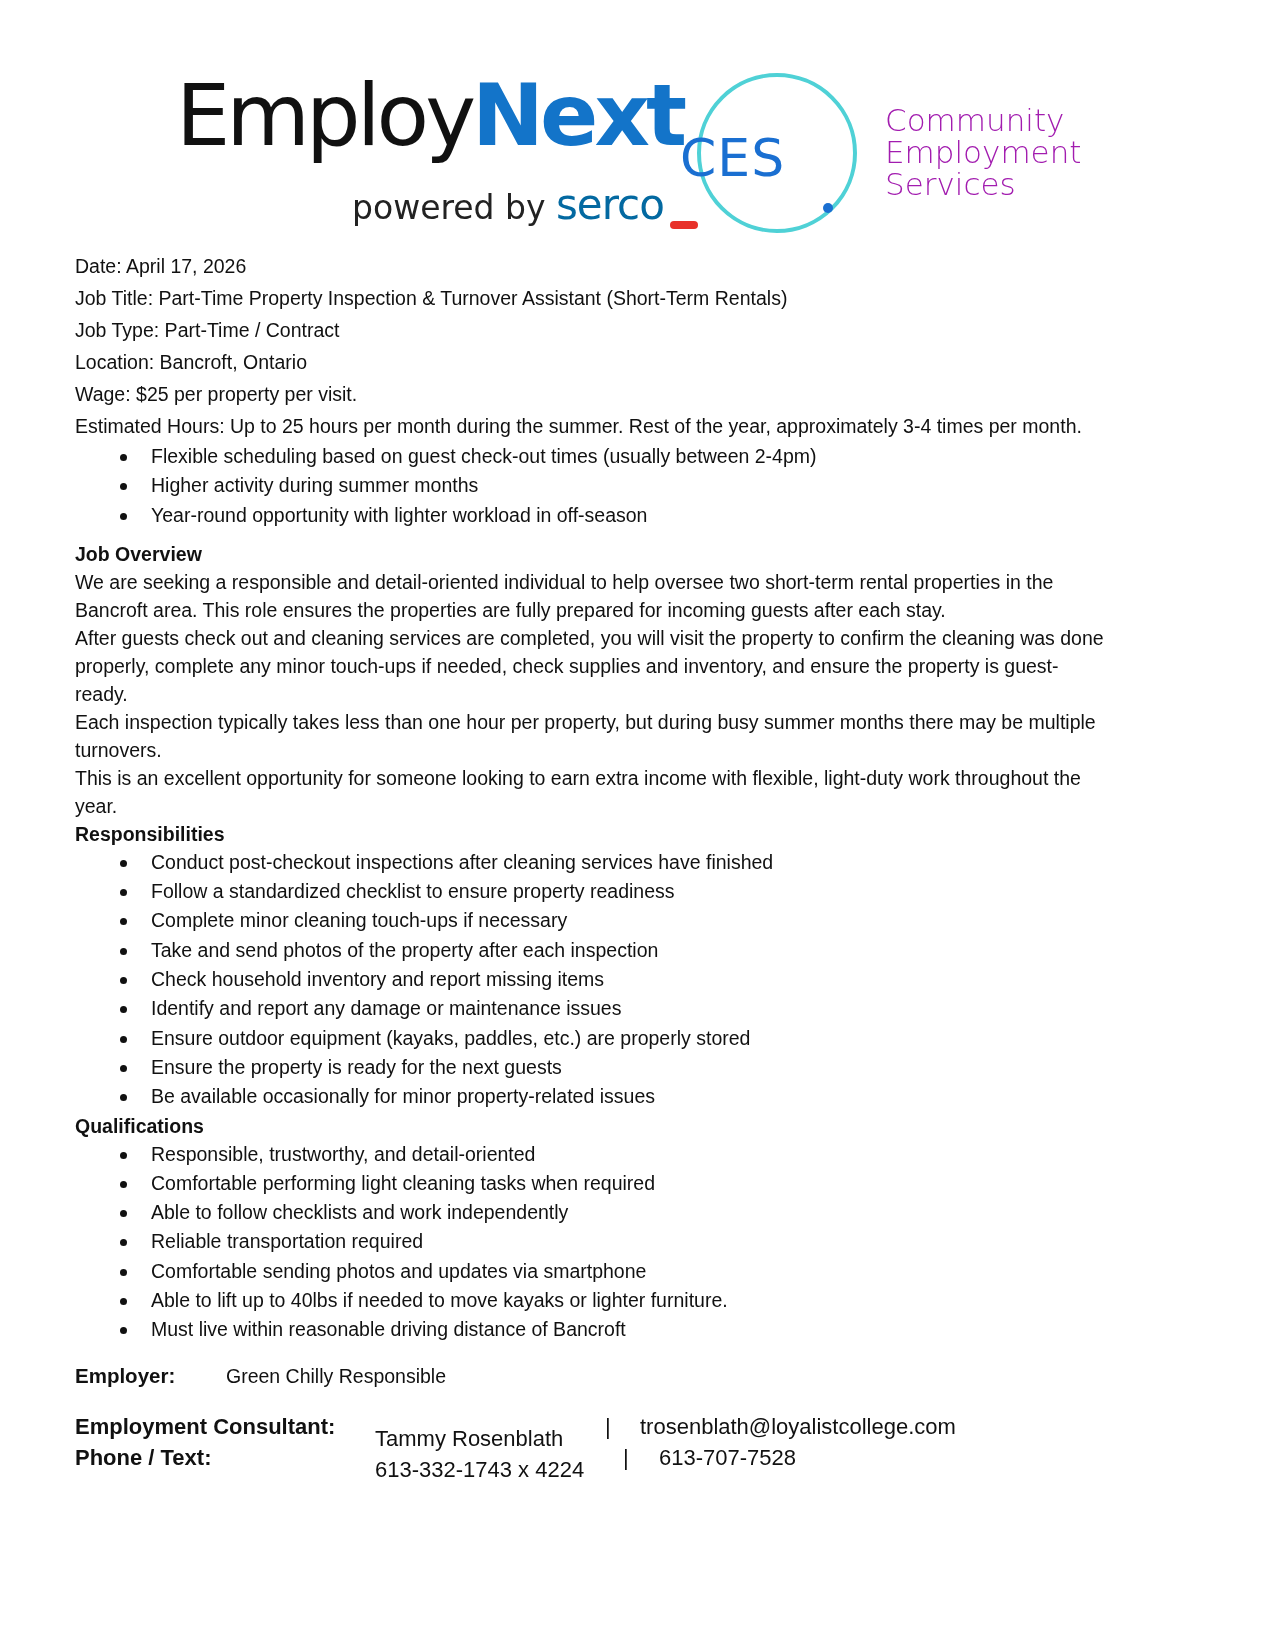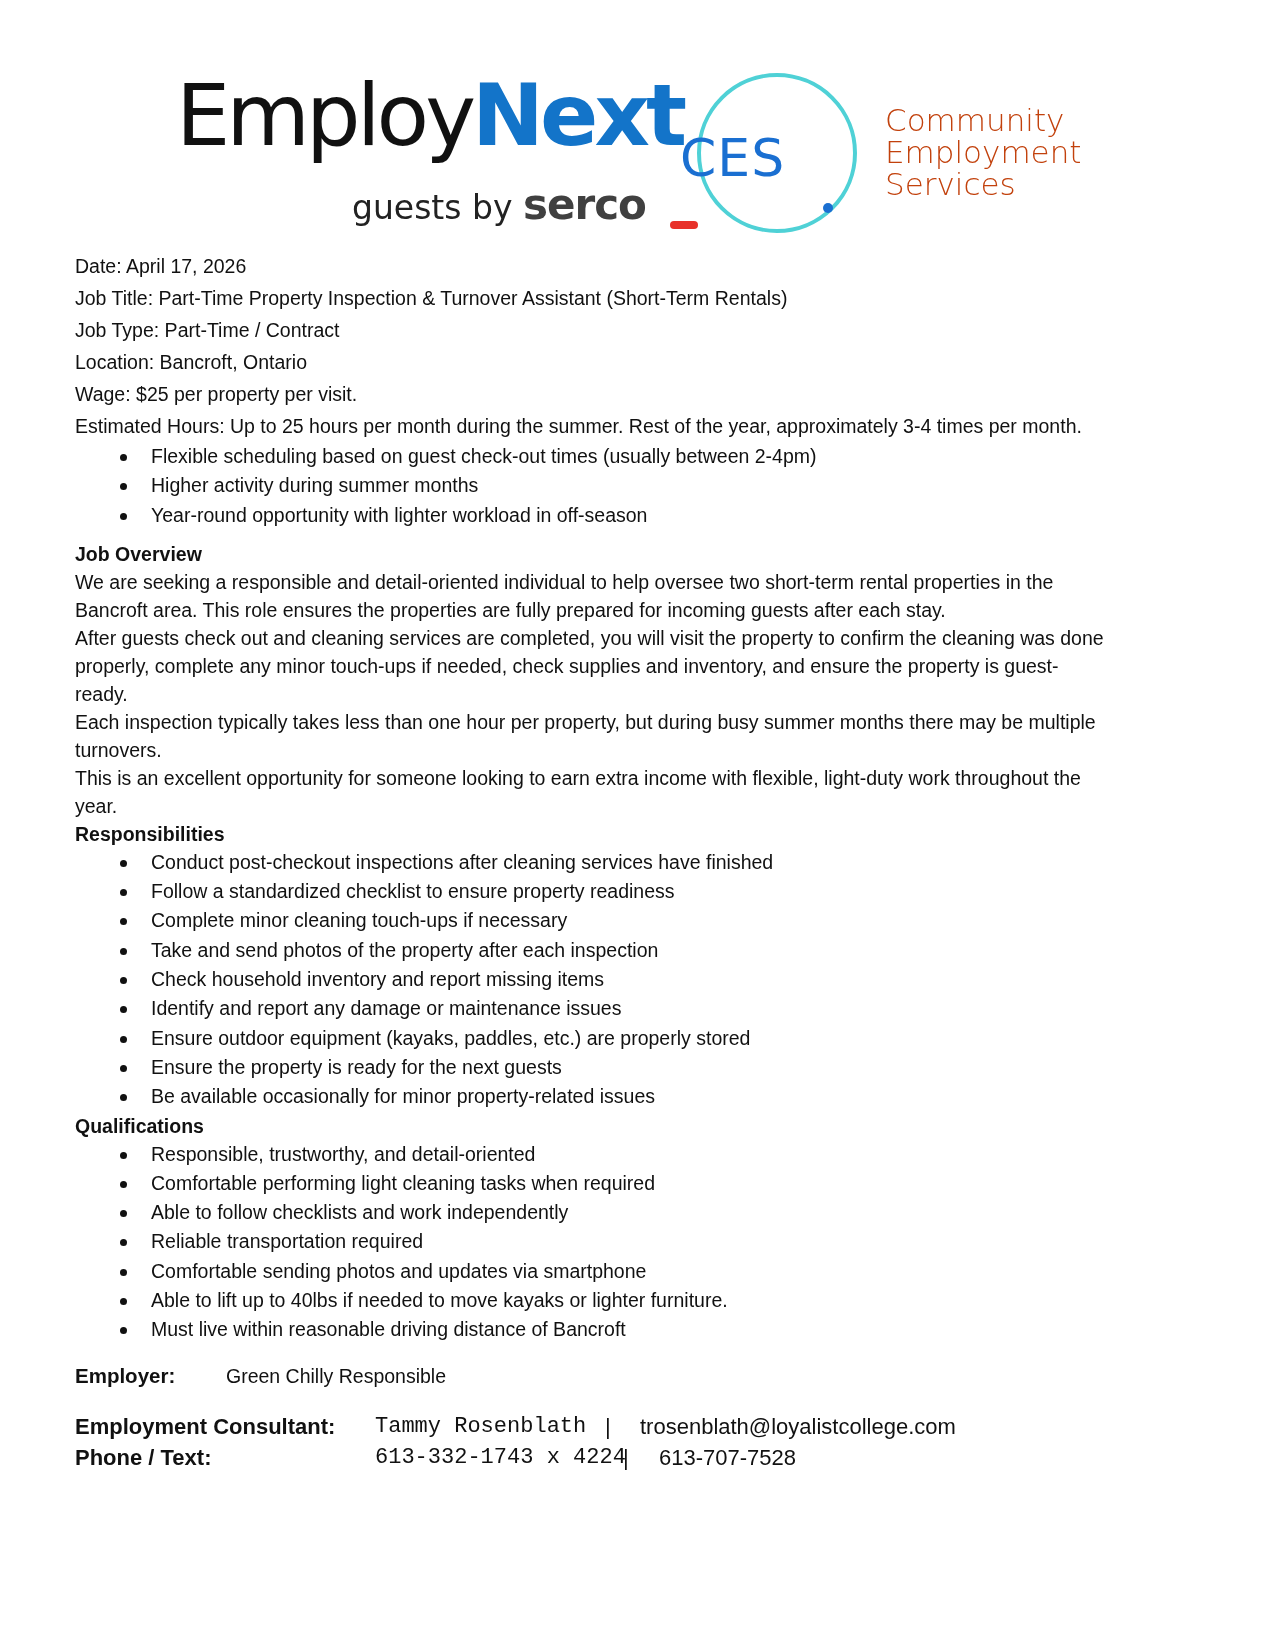--- a/index.html
+++ b/index.html
@@ -5,65 +5,65 @@
     html, body { margin: 0; padding: 0; background: #ffffff; }
     body { width: 1275px; height: 1650px; position: relative; overflow: hidden;
            font-family: "Liberation Sans", sans-serif; color: #111; }
     .logo-area { position: absolute; left: 0; top: 0; width: 1052px; height: 250px; }
     .brand-main { position: absolute; left: 176px; top: 72px; font-family: "DejaVu Sans", sans-serif;
                   font-size: 86px; letter-spacing: -4px; line-height: 1; white-space: nowrap; }
     .brand-main .employ { color: #111111; font-weight: 500; }
     .brand-main .next { color: #1374c9; font-weight: 700; }
     .powered { position: absolute; left: 352px; top: 180px; font-family: "DejaVu Sans", sans-serif;
                font-size: 33px; color: #222; white-space: nowrap; }
-    .powered .serco { font-size: 42px; font-weight: 700; color: #404040; letter-spacing: -1px; }
+    .powered .serco { font-size: 42px; font-weight: 400; color: #0369a1; letter-spacing: -1px; }
     .serco-mark { position: absolute; left: 670px; top: 221px; width: 28px; height: 8px;
                   background: #e8312a; border-radius: 6px; }
     .ces-circle { position: absolute; left: 697px; top: 73px; width: 152px; height: 152px;
                   border: 4px solid #4fd1d6; border-radius: 50%; }
     .ces-text { position: absolute; left: 680px; top: 128px; font-family: "DejaVu Sans", sans-serif;
                 font-size: 52px; color: #1a6fd1; letter-spacing: 1px; }
     .ces-dot { position: absolute; left: 823px; top: 203px; width: 10px; height: 10px;
                background: #1a6fd1; border-radius: 50%; }
     .ces-full { position: absolute; left: 885px; top: 104px; font-family: "DejaVu Sans", sans-serif;
-                font-size: 31px; line-height: 32px; color: #c2410c; font-weight: 300; }
+                font-size: 31px; line-height: 32px; color: #a21caf; font-weight: 300; }
     .ces-full div { white-space: nowrap; }
 
     .doc { position: absolute; left: 75px; top: 250px; width: 1130px;
            font-family: "Liberation Sans", sans-serif; font-size: 19.5px; color: #111; }
     .info-line { height: 32px; line-height: 32px; white-space: nowrap; }
     .info-line b { font-weight: 400; }
     ul.bul { list-style: none; margin: 0; padding: 0; }
     ul.bul li { position: relative; padding-left: 76px; height: 29.3px; line-height: 29.3px; white-space: nowrap; }
     ul.bul li .dot { position: absolute; left: 45px; top: 12px; width: 7px; height: 7px;
                      background: #111; border-radius: 50%; }
     .heading { font-weight: 700; height: 28px; line-height: 28px; }
     .para-line { line-height: 28px; }
     .gap { height: 10px; }
     .emp-row { margin-top: 16px; height: 30px; line-height: 30px; white-space: nowrap; position: relative; font-size: 20.5px; }
     .emp-row .lbl { font-weight: 700; }
     .emp-row .val { position: absolute; left: 151px; top: 0; font-size: 19.5px; }
     .contact { margin-top: 20px; font-size: 22px; }
     .contact .row { position: relative; height: 31px; line-height: 31px; white-space: nowrap; }
     .contact .lbl { font-weight: 700; }
-    .contact .c1 { position: absolute; left: 300px; top: 0; font-family: Liberation Mono, monospace; }
+    .contact .c1 { position: absolute; left: 300px; top: 12px; }
     .contact .sep1 { position: absolute; left: 530px; top: 0; }
     .contact .c2 { position: absolute; left: 565px; top: 0; }
     .contact .sep2 { position: absolute; left: 548px; top: 0; }
     .contact .c3 { position: absolute; left: 584px; top: 0; }
   </style>
 </head>
 <body>
 
 <div class="logo-area">
   <div class="brand-main">
     <span class="employ">Employ</span><span class="next">Next</span>
   </div>
   <div class="powered">
-    <span>guests by </span><span class="serco">serco</span>
+    <span>powered by </span><span class="serco">serco</span>
   </div>
   <div class="serco-mark"></div>
   <div class="ces-circle"></div>
   <div class="ces-text">CES</div>
   <div class="ces-dot"></div>
   <div class="ces-full">
     <div>Community</div>
     <div>Employment</div>
     <div>Services</div>
   </div>

